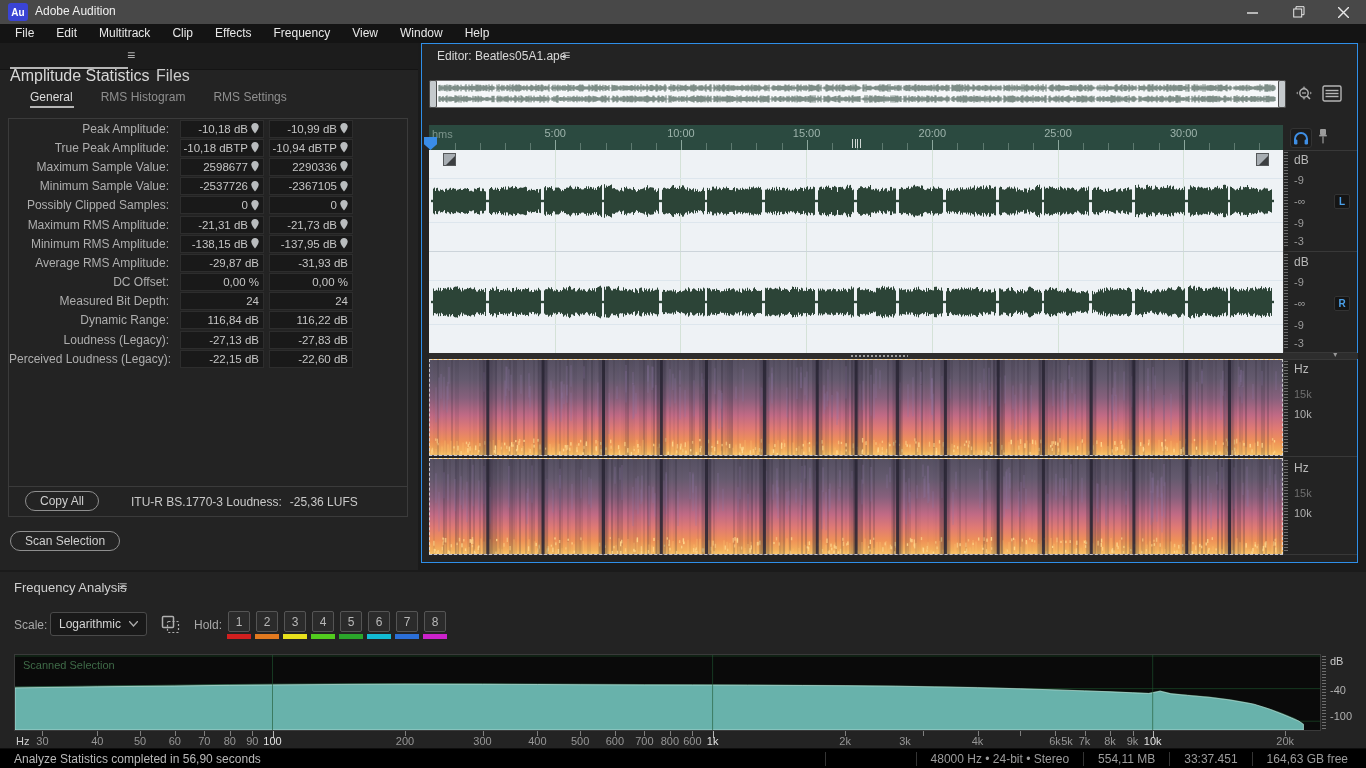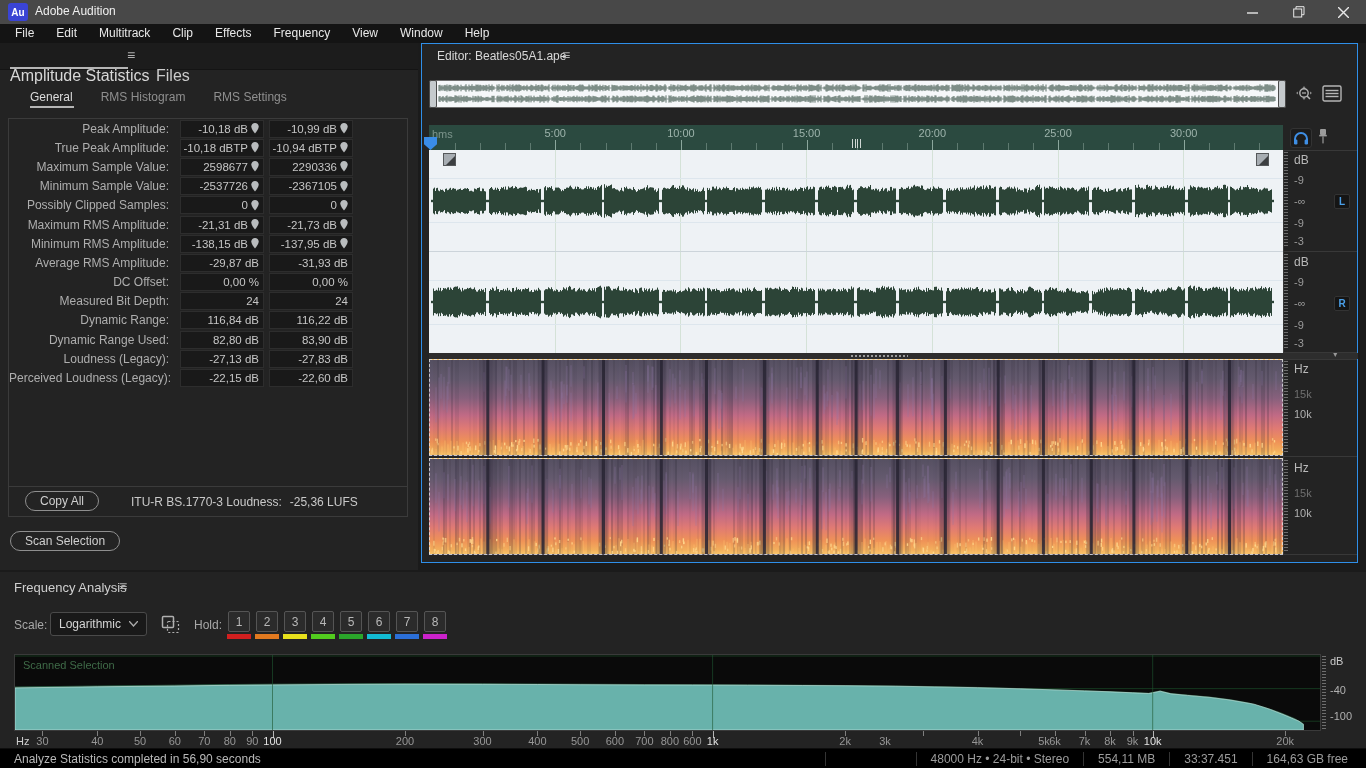--- a/index.html
+++ b/index.html
@@ -284,29 +284,20 @@
               <span class="sval">24</span>
             </div>
           </div>
           <div class="srow">
             <div class="slabel">Dynamic Range:</div>
             <div class="scell">
               <span class="sval">116,84 dB</span>
             </div>
             <div class="scell">
               <span class="sval">116,22 dB</span>
-            </div>
-          </div>
-          <div class="srow">
-            <div class="slabel">Dynamic Range Used:</div>
-            <div class="scell">
-              <span class="sval">82,80 dB</span>
-            </div>
-            <div class="scell">
-              <span class="sval">83,90 dB</span>
             </div>
           </div>
           <div class="srow">
             <div class="slabel">Loudness (Legacy):</div>
             <div class="scell">
               <span class="sval">-27,13 dB</span>
             </div>
             <div class="scell">
               <span class="sval">-27,83 dB</span>
             </div>
@@ -2148,25 +2139,25 @@
         <div class="flab" style="left: 629.4px;">700</div>
         <div class="ftick" style="left: 654.9px; height: 5px;"></div>
         <div class="flab" style="left: 654.9px;">800</div>
         <div class="ftick" style="left: 677.4px; height: 5px;"></div>
         <div class="flab" style="left: 677.4px;">600</div>
         <div class="ftick" style="left: 697.6px; height: 7px; background: rgb(181, 181, 181);"></div>
         <div class="flab major" style="left: 697.6px;">1k</div>
         <div class="ftick" style="left: 830.1px; height: 5px;"></div>
         <div class="flab" style="left: 830.1px;">2k</div>
         <div class="ftick" style="left: 907.6px; height: 5px;"></div>
-        <div class="flab" style="left: 870px;">3k</div>
+        <div class="flab" style="left: 890px;">3k</div>
         <div class="ftick" style="left: 962.5px; height: 5px;"></div>
         <div class="flab" style="left: 962.5px;">4k</div>
         <div class="ftick" style="left: 1005.2px; height: 5px;"></div>
-        <div class="flab" style="left: 1029px;">5k</div>
+        <div class="flab" style="left: 1052px;">5k</div>
         <div class="ftick" style="left: 1040px; height: 5px;"></div>
         <div class="flab" style="left: 1040px;">6k</div>
         <div class="ftick" style="left: 1069.5px; height: 5px;"></div>
         <div class="flab" style="left: 1069.5px;">7k</div>
         <div class="ftick" style="left: 1095px; height: 5px;"></div>
         <div class="flab" style="left: 1095px;">8k</div>
         <div class="ftick" style="left: 1117.5px; height: 5px;"></div>
         <div class="flab" style="left: 1117.5px;">9k</div>
         <div class="ftick" style="left: 1137.7px; height: 7px; background: rgb(181, 181, 181);"></div>
         <div class="flab major" style="left: 1137.7px;">10k</div>

